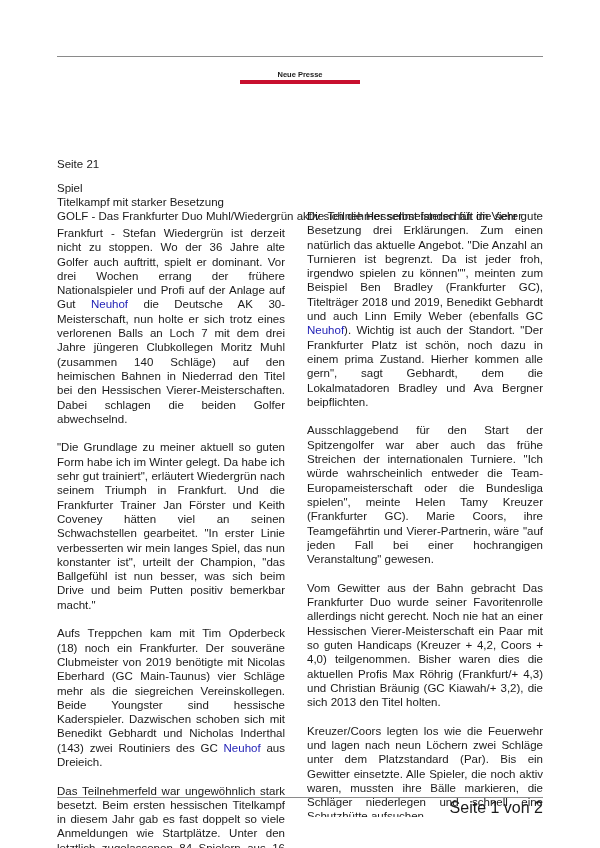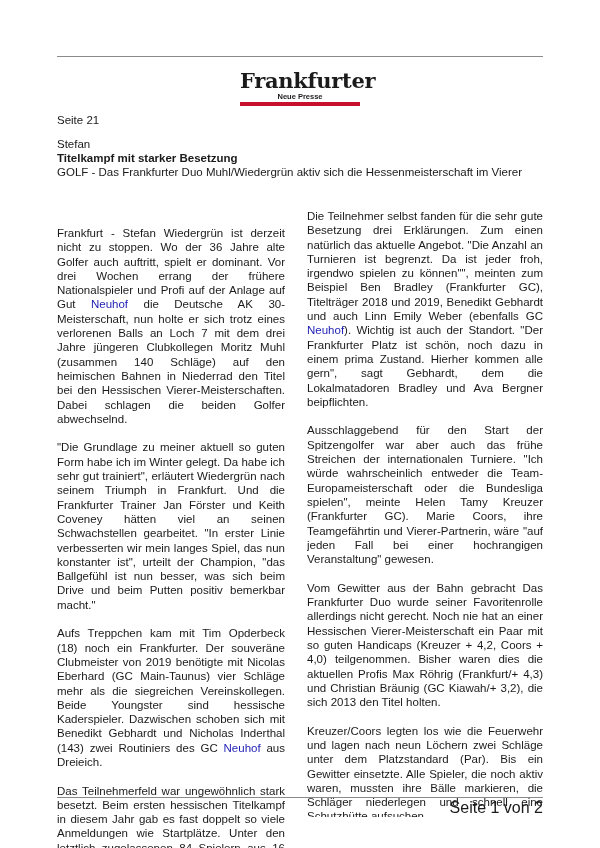--- a/index.html
+++ b/index.html
@@ -7,46 +7,45 @@
          font-family: "Liberation Sans", sans-serif; color: #1a1a1a; }
   .rule { position: absolute; left: 57px; width: 486px; height: 1px; background: #8a8a8a; }
   .rule.top { top: 56px; }
   .rule.bottom { top: 797px; }
   .logo { position: absolute; left: 240px; top: 70px; width: 120px; text-align: center; }
   .logo-main { font-family: "DejaVu Serif", serif; font-weight: bold; font-size: 21px;
                letter-spacing: -0.3px; line-height: 22px; color: #1b1b1b; }
   .logo-sub { font-family: Liberation Sans, sans-serif; font-weight: bold; font-size: 7.5px;
               line-height: 9px; color: #1b1b1b; margin-top: 0px; }
   .logo-bar { height: 4px; background: #c8102e; margin-top: 1px; }
-  .meta { position: absolute; left: 57px; font-size: 11.5px; line-height: 14px; }
+  .meta { position: absolute; left: 57px; font-size: 11.5px; line-height: 14px; margin-top: 44px; }
   .page-ref { top: 113px; }
   .section { top: 137px; }
-  .title { top: 151px; font-weight: bold; }
+  .title { top: 151px; font-weight: normal; }
   .subtitle { top: 165px; white-space: nowrap; }
   .col { position: absolute; font-size: 11.5px; line-height: 14.3px; text-align: justify;
          hyphens: none; margin-top: 30px; }
   .col p { margin: 0 0 14.3px 0; }
   .col-left { left: 57px; top: 196px; width: 228px; }
   .col-right { left: 307px; top: 179px; width: 236px; height: 608px; overflow: hidden; }
   .hl { color: #1d1db5; font-weight: normal; }
   .footer { position: absolute; right: 57px; top: 801px; font-size: 16px; line-height: 14px; }
 </style>
 </head>
 <body>
 
 <div class="rule top"></div>
 
 <div class="logo">
-  <div class="logo-main">Frankfurter</div>
   <div class="logo-sub">Neue Presse</div>
   <div class="logo-bar"></div>
 </div>
 
 <div class="meta page-ref">Seite 21</div>
-<div class="meta section">Stefan</div>
+<div class="meta section">Spiel</div>
 <div class="meta title">Titelkampf mit starker Besetzung</div>
 <div class="meta subtitle">GOLF - Das Frankfurter Duo Muhl/Wiedergrün aktiv sich die Hessenmeisterschaft im Vierer</div>
 
 <div class="col col-left">
   <p><span>Frankfurt - Stefan Wiedergrün ist derzeit nicht zu stoppen. Wo der 36 Jahre alte Golfer auch auftritt, spielt er dominant. Vor drei Wochen errang der frühere Nationalspieler und Profi auf der Anlage auf Gut </span><span class="hl">Neuhof</span><span> die Deutsche AK 30-Meisterschaft, nun holte er sich trotz eines verlorenen Balls an Loch 7 mit dem drei Jahre jüngeren Clubkollegen Moritz Muhl (zusammen 140 Schläge) auf den heimischen Bahnen in Niederrad den Titel bei den Hessischen Vierer-Meisterschaften. Dabei schlagen die beiden Golfer abwechselnd.</span></p>
   <p>"Die Grundlage zu meiner aktuell so guten Form habe ich im Winter gelegt. Da habe ich sehr gut trainiert", erläutert Wiedergrün nach seinem Triumph in Frankfurt. Und die Frankfurter Trainer Jan Förster und Keith Coveney hätten viel an seinen Schwachstellen gearbeitet. "In erster Linie verbesserten wir mein langes Spiel, das nun konstanter ist", urteilt der Champion, "das Ballgefühl ist nun besser, was sich beim Drive und beim Putten positiv bemerkbar macht."</p>
   <p><span>Aufs Treppchen kam mit Tim Opderbeck (18) noch ein Frankfurter. Der souveräne Clubmeister von 2019 benötigte mit Nicolas Eberhard (GC Main-Taunus) vier Schläge mehr als die siegreichen Vereinskollegen. Beide Youngster sind hessische Kaderspieler. Dazwischen schoben sich mit Benedikt Gebhardt und Nicholas Inderthal (143) zwei Routiniers des GC </span><span class="hl">Neuhof</span><span> aus Dreieich.</span></p>
   <p>Das Teilnehmerfeld war ungewöhnlich stark besetzt. Beim ersten hessischen Titelkampf in diesem Jahr gab es fast doppelt so viele Anmeldungen wie Startplätze. Unter den letztlich zugelassenen 84 Spielern aus 16 hessischen Clubs waren 28 Golfer mit Plus-Handicap, davon acht mit mindestens + 2 vorne, das ist sehr beachtlich.</p>
 </div>
 

